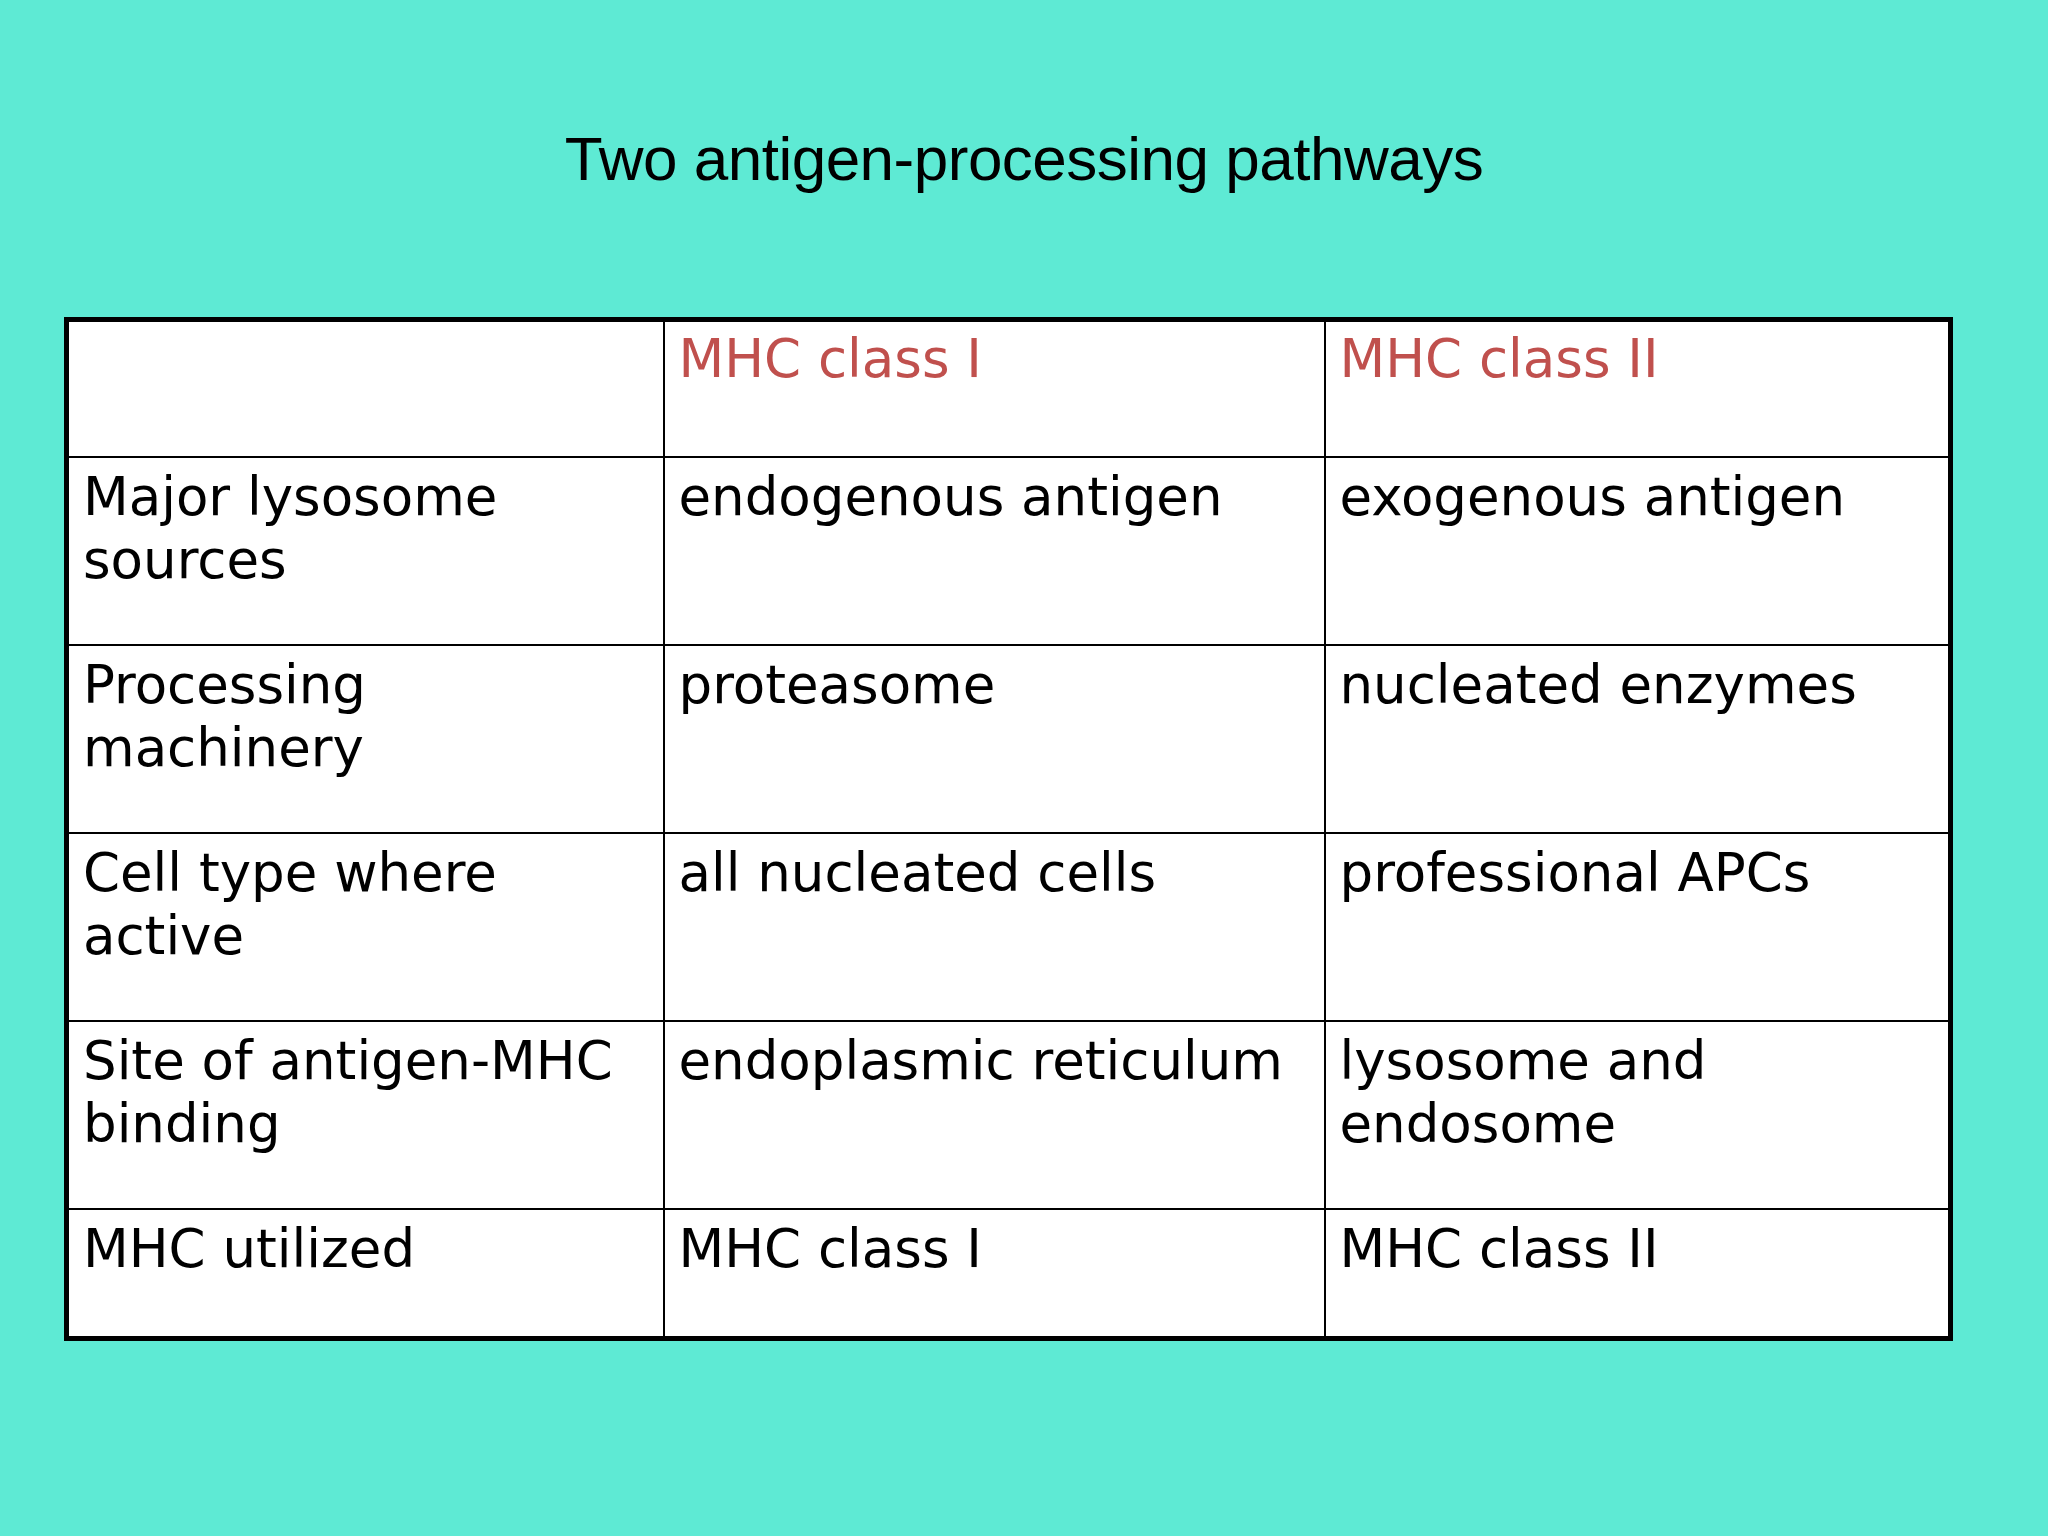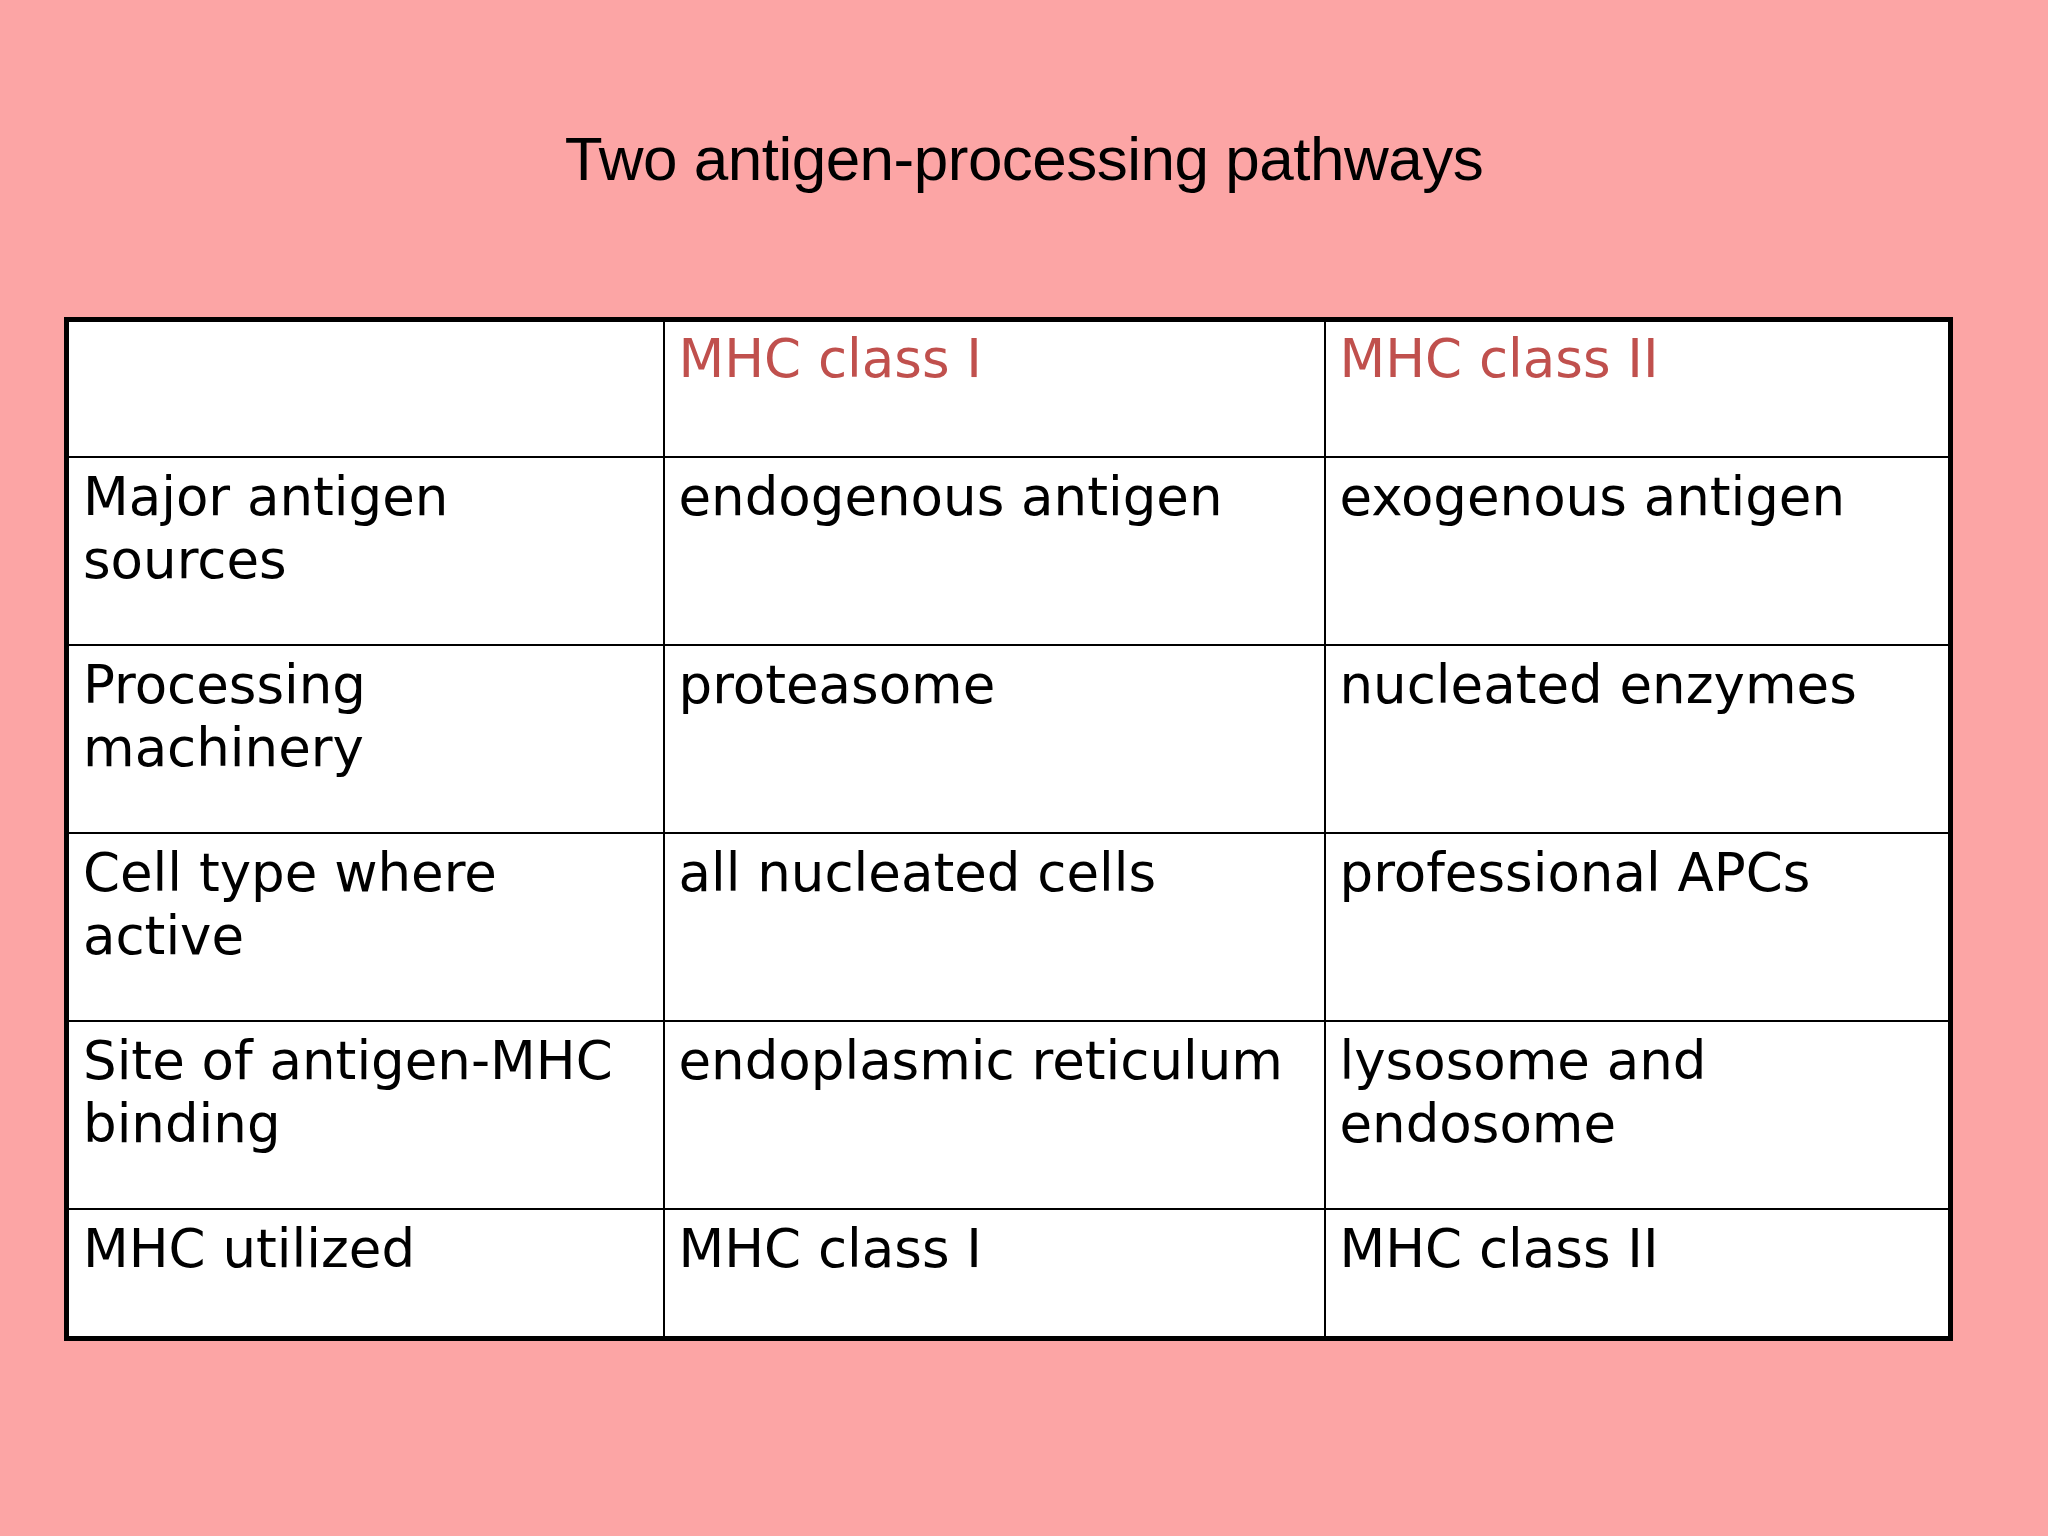--- a/index.html
+++ b/index.html
@@ -11,21 +11,21 @@
     width: 2048px;
     height: 1536px;
     overflow: hidden;
     font-family: "DejaVu Sans", sans-serif;
   }
 
   .slide {
     position: relative;
     width: 2048px;
     height: 1536px;
-    background: #fca5a5;
+    background: #5eead4;
   }
 
   
   .slide-title {
     position: absolute;
     left: 0;
     top: 128px;
     width: 2048px;
     text-align: center;
     font-family: "Liberation Sans", sans-serif;
@@ -94,21 +94,21 @@
       <col class="c3">
     </colgroup>
     <tbody>
       <tr class="header-row">
         <td class="feature-head"></td>
         <td class="mhc-head">MHC class I</td>
         <td class="mhc-head">MHC class II</td>
       </tr>
 
       <tr class="r2">
-        <td>Major antigen sources</td>
+        <td>Major lysosome sources</td>
         <td>endogenous antigen</td>
         <td>exogenous antigen</td>
       </tr>
 
       <tr class="r3">
         <td>Processing machinery</td>
         <td>proteasome</td>
         <td>nucleated enzymes</td>
       </tr>
 

